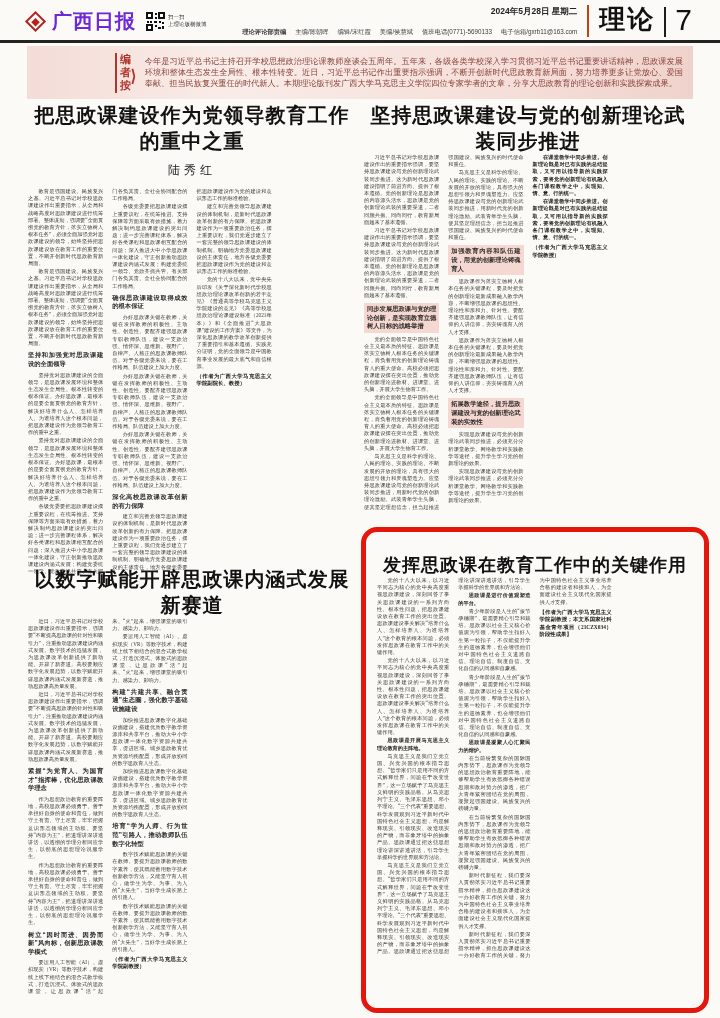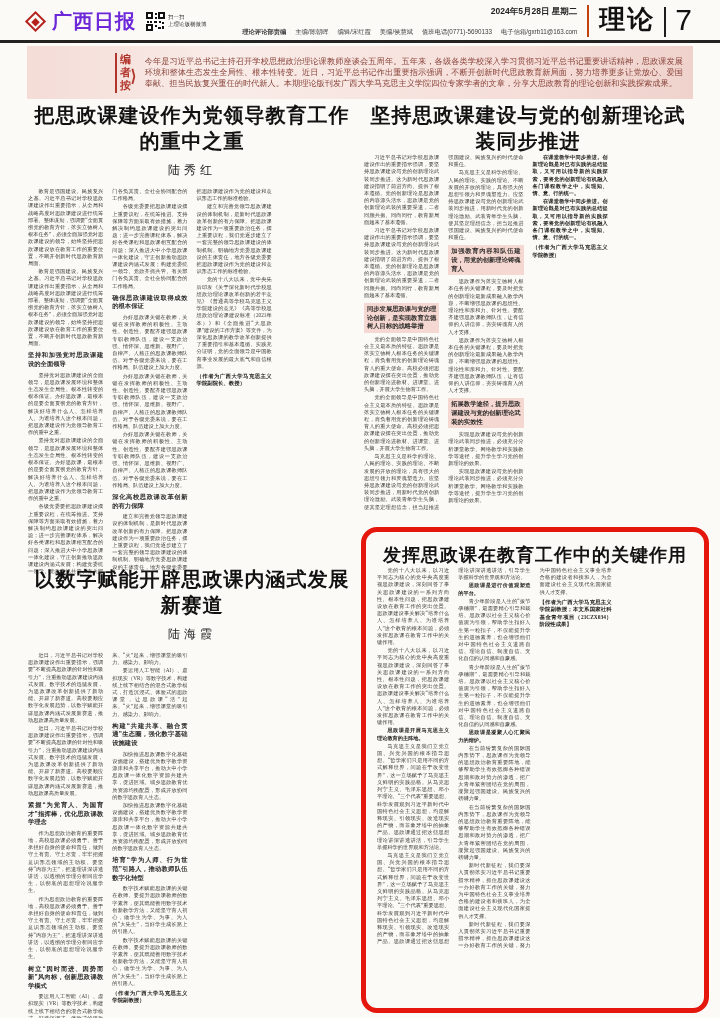--- a/index.html
+++ b/index.html
@@ -65,21 +65,21 @@
   #art1 .art-body { height:396px; column-count:4; }
   #art2 { left:364px; top:102px; width:328px; }
   #art2 .art-body { height:360px; column-count:4; }
   #art3 { left:28px; top:566px; width:328px; }
   #art3 .art-body { height:378px; column-count:4; }
   
   .highlight-box { position:absolute; left:361px; top:527px; width:348px; height:486px;
     border:5.5px solid #e5170c; border-radius:16px; background:#fbfaf7;
     padding:9px 11px 7px; }
   #art4 { position:static; }
-  #art4 .headline { font-size:18px; line-height:24px; margin-top:2px; }
+  #art4 .headline { font-size:18px; line-height:24px; margin-top:12px; }
   #art4 .art-body { height:388px; column-count:4; }
 </style>
 </head>
 <body>
 
 <div class="page">
 
   <div class="header">
     <div class="logo-mark"></div>
     <div class="logo-text">广西日报</div>
@@ -180,21 +180,20 @@
         <p class="bpara">实现思政课建设与党的创新理论武装同步推进，必须充分分析课堂教学、网络教学和实践教学等途径，提升学生学习党的创新理论的效果。</p>
         <p class="bpara">实现思政课建设与党的创新理论武装同步推进，必须充分分析课堂教学、网络教学和实践教学等途径，提升学生学习党的创新理论的效果。</p>
         <p class="bpara blead">在课堂教学中同步推进。创新理论既是对已有实践的总结提取，又可用以指导新的实践探索，要将党的创新理论有机融入各门课程教学之中，实现知、情、意、行的统一。</p>
         <p class="bpara blead">在课堂教学中同步推进。创新理论既是对已有实践的总结提取，又可用以指导新的实践探索，要将党的创新理论有机融入各门课程教学之中，实现知、情、意、行的统一。</p>
         <p class="author">（作者为广西大学马克思主义学院教授）</p>
       </div>
   </div>
 
   <div class="article" id="art3">
     <div class="headline big">以数字赋能开辟思政课内涵式发展新赛道</div>
-    <div class="byline">陆海霞</div>
     <div class="art-body">
         <p class="bpara">近日，习近平总书记对学校思政课建设作出重要指示，强调要“不断提高思政课的针对性和吸引力”，注重推动思政课建设内涵式发展。数字技术的迅猛发展，为思政课改革创新提供了新动能、开辟了新赛道。高校要顺应数字化发展趋势，以数字赋能开辟思政课内涵式发展新赛道，推动思政课高质量发展。</p>
         <p class="bpara">近日，习近平总书记对学校思政课建设作出重要指示，强调要“不断提高思政课的针对性和吸引力”，注重推动思政课建设内涵式发展。数字技术的迅猛发展，为思政课改革创新提供了新动能、开辟了新赛道。高校要顺应数字化发展趋势，以数字赋能开辟思政课内涵式发展新赛道，推动思政课高质量发展。</p>
         <h4 class="csub">紧握“为党育人、为国育才”指挥棒，优化思政课教学理念</h4>
         <p class="bpara">作为思想政治教育的重要阵地，高校思政课必须勇于、善于承担好自身的使命和责任，做到守土有责、守土尽责，牢牢把握意识形态领域的主动权。要坚持“内容为王”，把道理讲深讲透讲活，以透彻的学理分析回应学生，以彻底的思想理论说服学生。</p>
         <p class="bpara">作为思想政治教育的重要阵地，高校思政课必须勇于、善于承担好自身的使命和责任，做到守土有责、守土尽责，牢牢把握意识形态领域的主动权。要坚持“内容为王”，把道理讲深讲透讲活，以透彻的学理分析回应学生，以彻底的思想理论说服学生。</p>
         <h4 class="csub">树立“因时而进、因势而新”风向标，创新思政课教学模式</h4>
         <p class="bpara">要运用人工智能（AI）、虚拟现实（VR）等数字技术，构建线上线下相结合的混合式教学模式，打造沉浸式、体验式的思政课堂，让思政课“活”起来、“火”起来，增强课堂的吸引力、感染力、影响力。</p>
         <p class="bpara">要运用人工智能（AI）、虚拟现实（VR）等数字技术，构建线上线下相结合的混合式教学模式，打造沉浸式、体验式的思政课堂，让思政课“活”起来、“火”起来，增强课堂的吸引力、感染力、影响力。</p>
         <h4 class="csub">构建“共建共享、融合贯通”生态圈，强化数字基础设施建设</h4>

